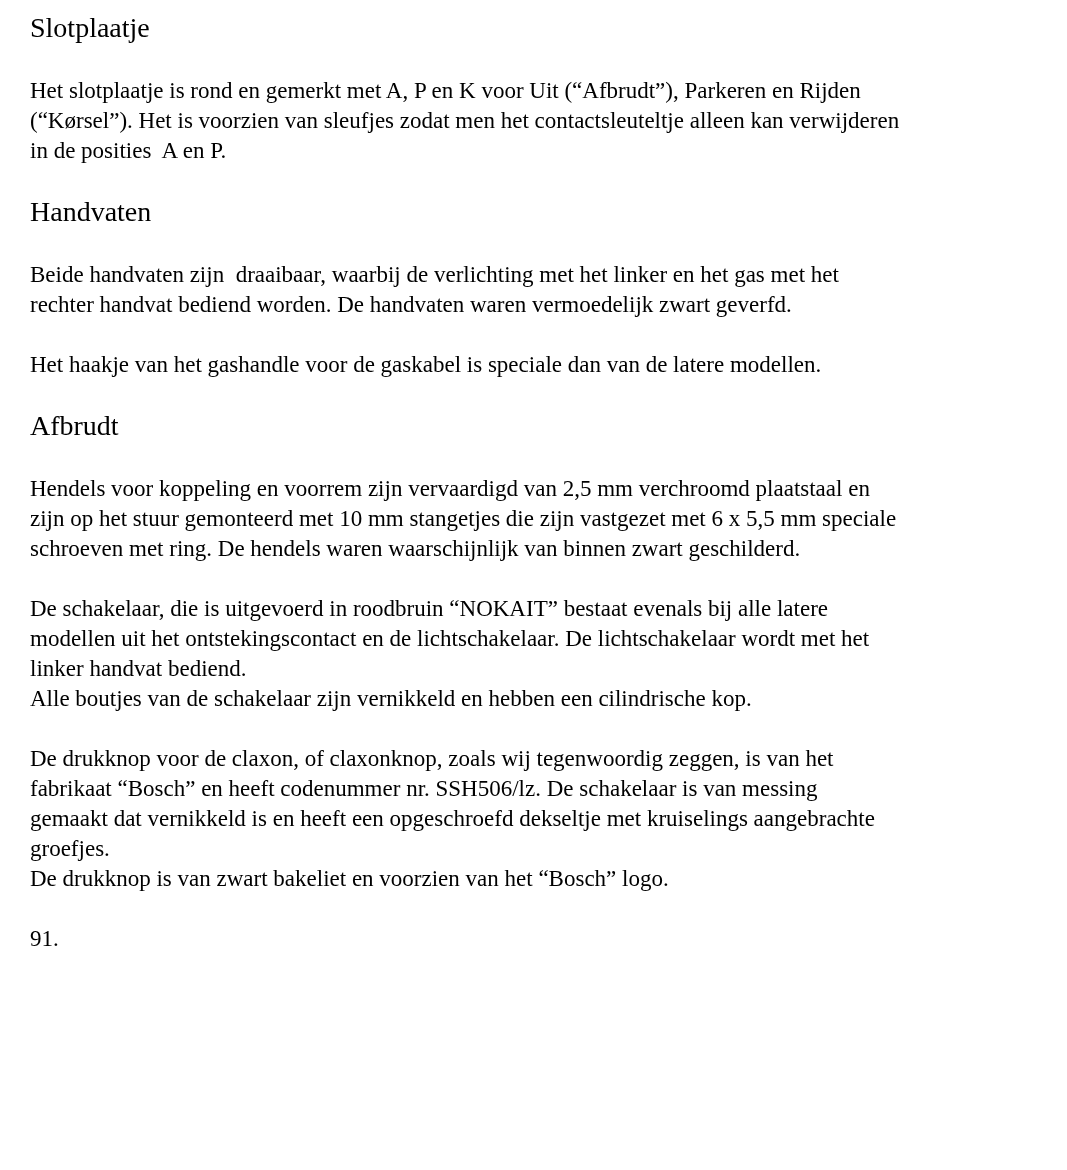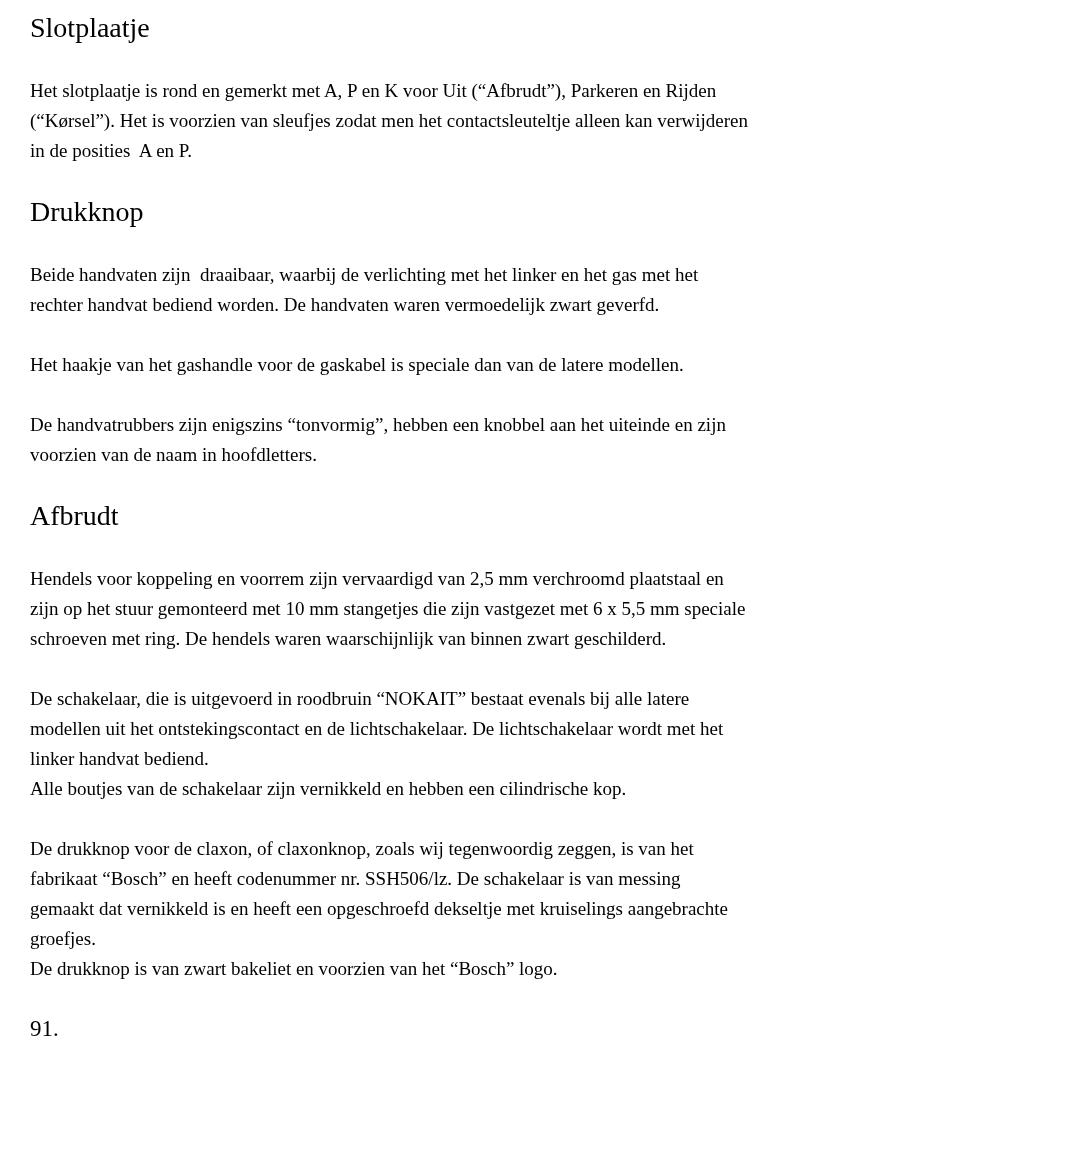--- a/index.html
+++ b/index.html
@@ -22,21 +22,21 @@
     padding: 12px 50px 0 30px;
     background: #ffffff;
   }
   .heading {
     font-size: 28px;
     line-height: 32px;
     font-weight: 400;
     margin: 0 0 32px 0;
   }
   .para {
-    font-size: 19px;
+    font-size: 23px;
     line-height: 30px;
     margin: 16px 0 30px 0;
     white-space: pre-wrap;
   }
   .page-number {
     font-size: 23px;
     line-height: 30px;
     margin: 0;
     white-space: pre-wrap;
   }
@@ -44,26 +44,24 @@
 </head>
 <body>
 
 <div class="page">
 
   <h1 class="heading">Slotplaatje</h1>
   <p class="para">Het slotplaatje is rond en gemerkt met A, P en K voor Uit (“Afbrudt”), Parkeren en Rijden
 (“Kørsel”). Het is voorzien van sleufjes zodat men het contactsleuteltje alleen kan verwijderen
 in de posities  A en P.</p>
 
-  <h1 class="heading">Drukknop</h1>
+  <h1 class="heading">Handvaten</h1>
   <p class="para">Beide handvaten zijn  draaibaar, waarbij de verlichting met het linker en het gas met het
 rechter handvat bediend worden. De handvaten waren vermoedelijk zwart geverfd.</p>
   <p class="para">Het haakje van het gashandle voor de gaskabel is speciale dan van de latere modellen.</p>
-  <p class="para">De handvatrubbers zijn enigszins “tonvormig”, hebben een knobbel aan het uiteinde en zijn
-voorzien van de naam in hoofdletters.</p>
 
   <h1 class="heading">Afbrudt</h1>
   <p class="para">Hendels voor koppeling en voorrem zijn vervaardigd van 2,5 mm verchroomd plaatstaal en
 zijn op het stuur gemonteerd met 10 mm stangetjes die zijn vastgezet met 6 x 5,5 mm speciale
 schroeven met ring. De hendels waren waarschijnlijk van binnen zwart geschilderd.</p>
 
   <p class="para">De schakelaar, die is uitgevoerd in roodbruin “NOKAIT” bestaat evenals bij alle latere
 modellen uit het ontstekingscontact en de lichtschakelaar. De lichtschakelaar wordt met het
 linker handvat bediend.
 Alle boutjes van de schakelaar zijn vernikkeld en hebben een cilindrische kop.</p>

